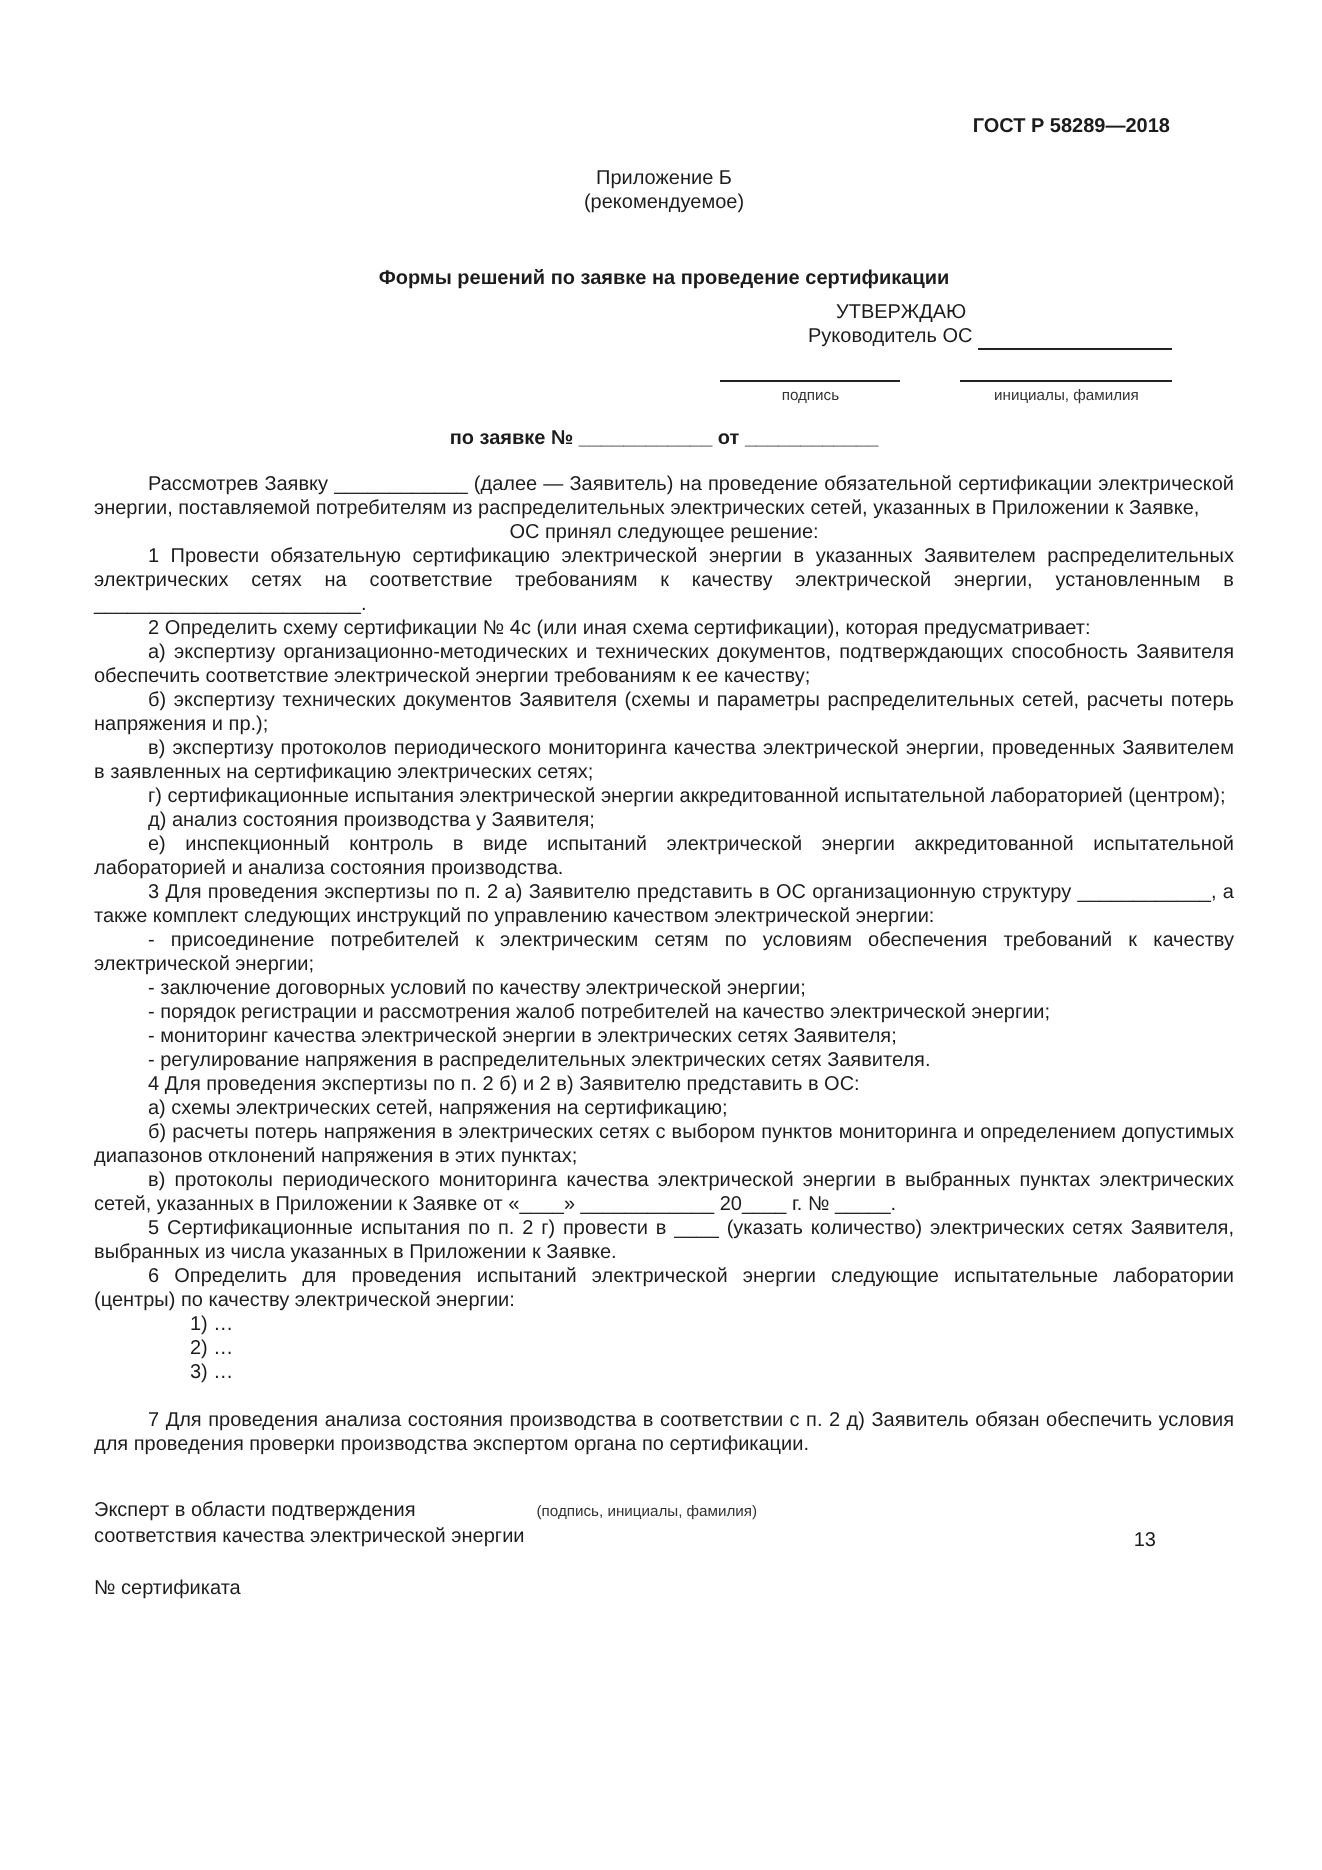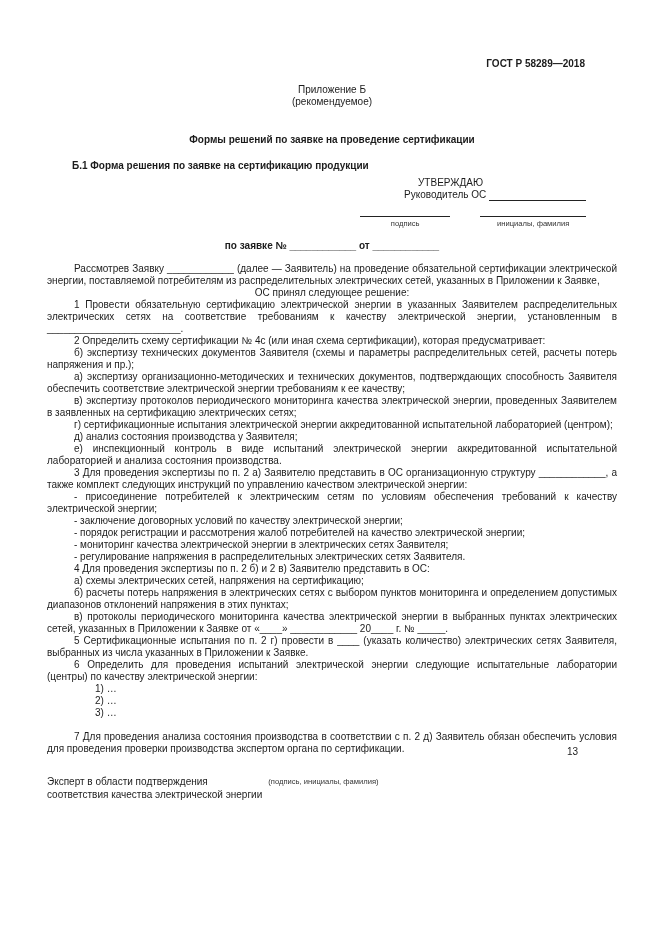--- a/index.html
+++ b/index.html
@@ -85,38 +85,37 @@
     font-size: 7.6px;
     line-height: 9px;
     text-align: center;
     color: #333;
     margin-top: 2px;
   }
   .cert-number { margin-top: 14px; }
   .page-number {
     position: absolute;
     right: 83px;
-    bottom: 57px;
+    bottom: 38px;
   }
 </style>
 </head>
 <body>
 
 <div class="page">
 
   <div class="gost-ref">ГОСТ Р 58289—2018</div>
 
   <div class="appendix">
     <div>Приложение Б</div>
     <div>(рекомендуемое)</div>
   </div>
 
   <div class="doc-title">Формы решений по заявке на проведение сертификации</div>
 
-  <div class="section-heading">Б.1 Форма решения по заявке на сертификацию продукции</div>
 
   <div class="approve-block">
     <div class="approve-label">УТВЕРЖДАЮ</div>
     <div class="head-row">
       <span class="hlabel">Руководитель ОС</span>
       <span class="blank-line"></span>
     </div>
     <div class="sig-row">
       <div class="sig-cell first">
         <span>подпись</span>
@@ -129,22 +128,22 @@
 
   <div class="decision">
     <div>по заявке № ____________ от ____________</div>
   </div>
 
   <div class="body-text">
     <p class="body-p">Рассмотрев Заявку ____________ (далее — Заявитель) на проведение обязательной сертификации электрической энергии, поставляемой потребителям из распределительных электрических сетей, указанных в Приложении к Заявке,</p>
     <p class="body-p centered">ОС принял следующее решение:</p>
     <p class="body-p">1 Провести обязательную сертификацию электрической энергии в указанных Заявителем распределительных электрических сетях на соответствие требованиям к качеству электрической энергии, установленным в ________________________.</p>
     <p class="body-p">2 Определить схему сертификации № 4с (или иная схема сертификации), которая предусматривает:</p>
+    <p class="body-p">а) экспертизу организационно-методических и технических документов, подтверждающих способность Заявителя обеспечить соответствие электрической энергии требованиям к ее качеству;</p>
     <p class="body-p">б) экспертизу технических документов Заявителя (схемы и параметры распределительных сетей, расчеты потерь напряжения и пр.);</p>
-    <p class="body-p">а) экспертизу организационно-методических и технических документов, подтверждающих способность Заявителя обеспечить соответствие электрической энергии требованиям к ее качеству;</p>
     <p class="body-p">в) экспертизу протоколов периодического мониторинга качества электрической энергии, проведенных Заявителем в заявленных на сертификацию электрических сетях;</p>
     <p class="body-p">г) сертификационные испытания электрической энергии аккредитованной испытательной лабораторией (центром);</p>
     <p class="body-p">д) анализ состояния производства у Заявителя;</p>
     <p class="body-p">е) инспекционный контроль в виде испытаний электрической энергии аккредитованной испытательной лабораторией и анализа состояния производства.</p>
     <p class="body-p">3 Для проведения экспертизы по п. 2 а) Заявителю представить в ОС организационную структуру ____________, а также комплект следующих инструкций по управлению качеством электрической энергии:</p>
     <p class="body-p">- присоединение потребителей к электрическим сетям по условиям обеспечения требований к качеству электрической энергии;</p>
     <p class="body-p">- заключение договорных условий по качеству электрической энергии;</p>
     <p class="body-p">- порядок регистрации и рассмотрения жалоб потребителей на качество электрической энергии;</p>
     <p class="body-p">- мониторинг качества электрической энергии в электрических сетях Заявителя;</p>
     <p class="body-p">- регулирование напряжения в распределительных электрических сетях Заявителя.</p>

